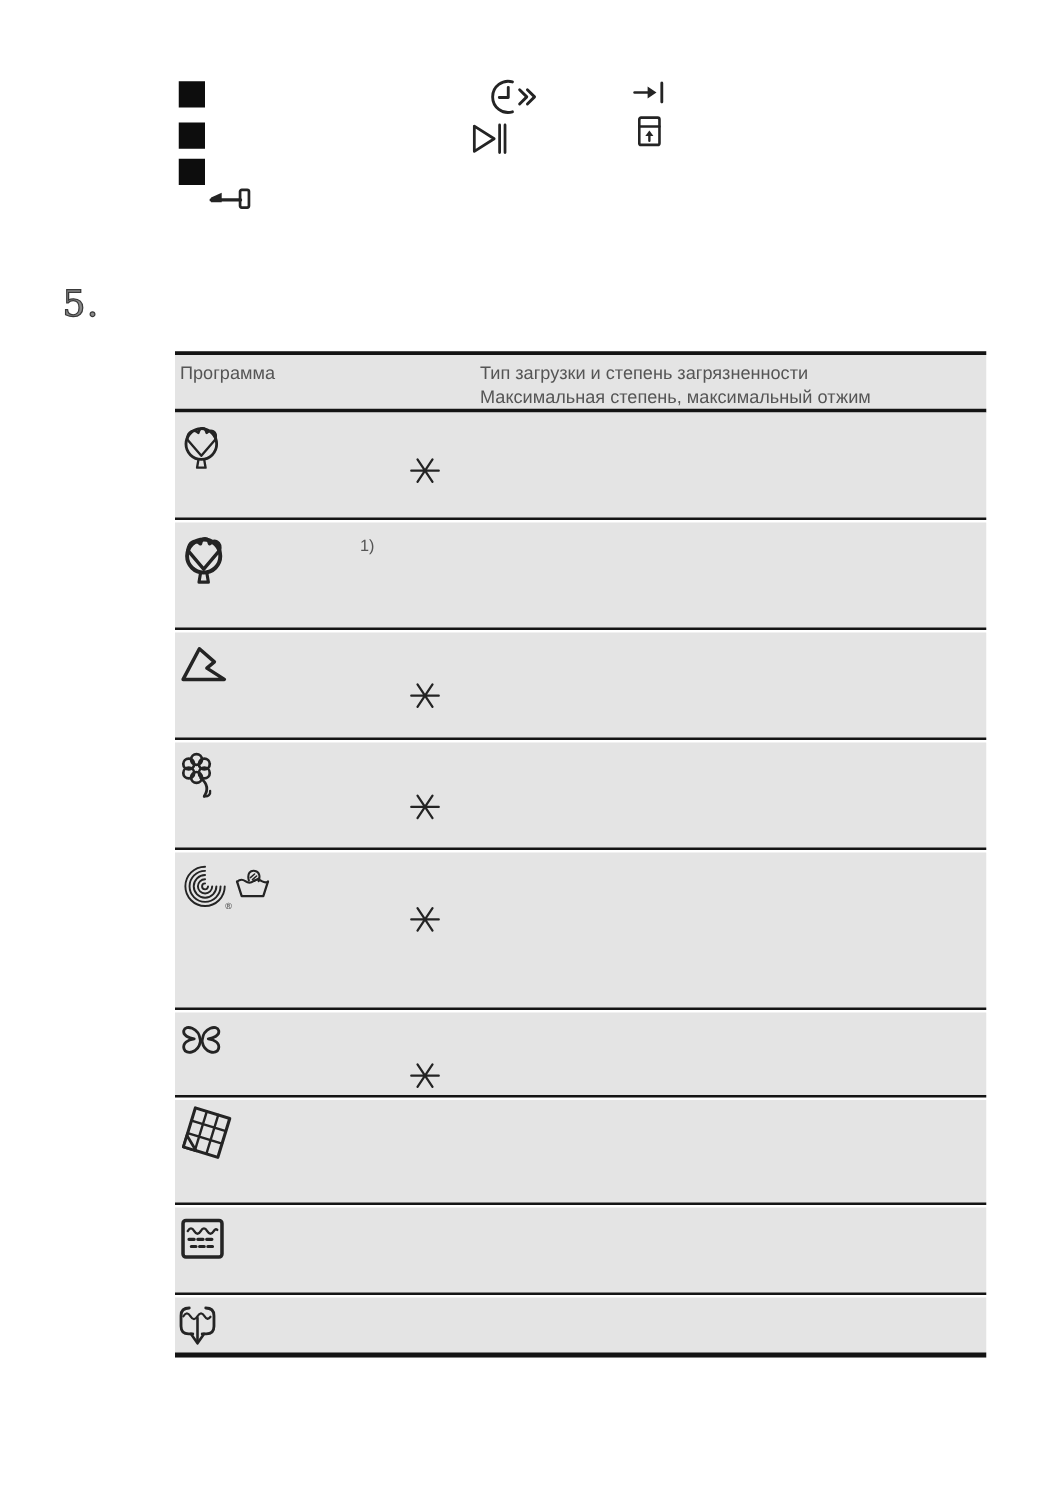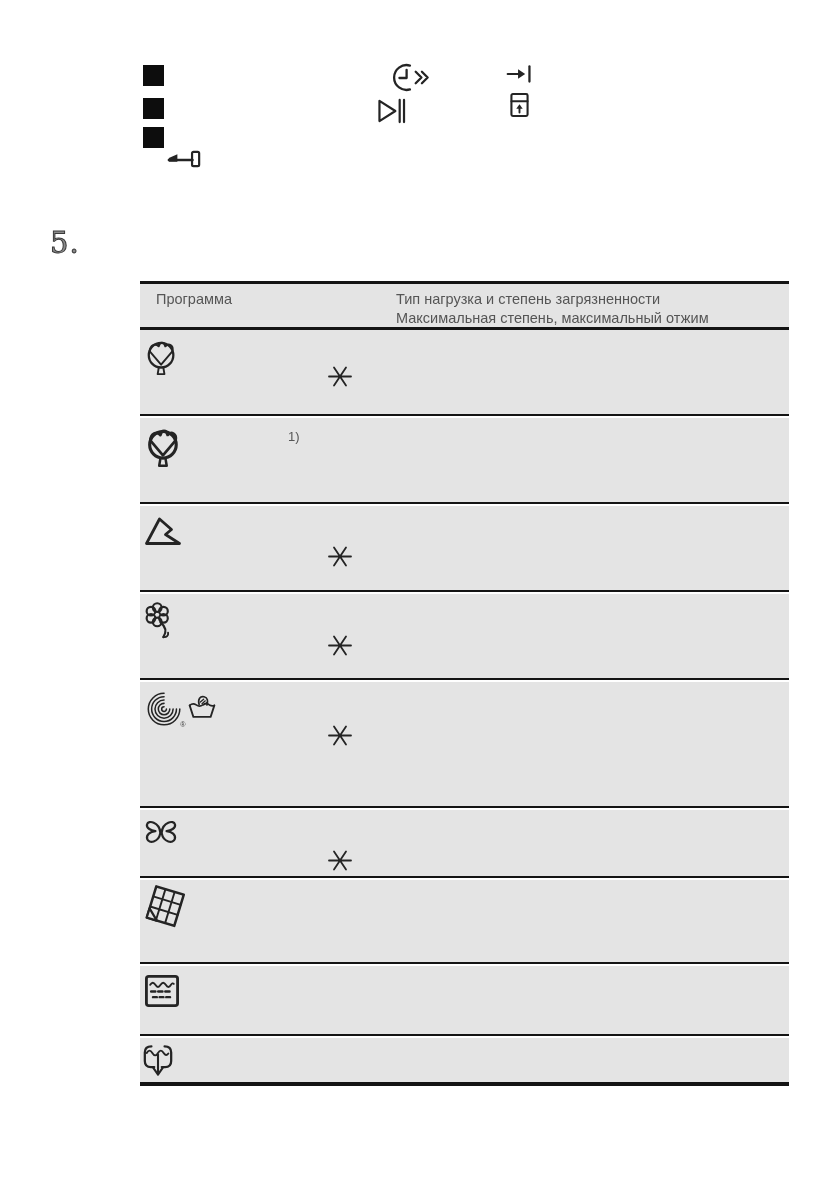--- a/index.html
+++ b/index.html
@@ -9,21 +9,21 @@
   .sq{width:21px;height:21px;background:#0d0d0d;}
   svg{display:block;}
   svg .st{fill:none;stroke:#242424;stroke-linecap:round;stroke-linejoin:round;}
   svg .fl{fill:#242424;stroke:none;}
   #section-num{font-family:"DejaVu Serif","Liberation Serif",serif;font-size:29px;
         color:#8a8a8a;-webkit-text-stroke:1px #3a3a3a;letter-spacing:1px;}
   #prog-table{position:absolute;left:140px;top:281px;width:649px;}
   #thead{display:flex;background:#e4e4e4;border-top:3px solid #141414;
         border-bottom:3px solid #141414;height:43px;}
   .hcol{padding-top:6px;font-size:14.5px;line-height:19px;color:#555;white-space:nowrap;}
-  .hcol1{width:240px;padding-left:16px;}
+  .hcol1{width:240px;padding-left:4px;}
   .hcol2{flex:1;}
   .trow{position:relative;background:#e4e4e4;border-bottom:2px solid #141414;margin-bottom:2px;}
   .trow.last{border-bottom:4px solid #141414;margin-bottom:0;}
   .picon{position:absolute;left:5px;top:8px;}
   .ast{position:absolute;left:188px;}
   .fnote{position:absolute;left:148px;top:11px;font-size:13px;color:#555;}
   .wreg{font-size:7.5px;fill:#3a3a3a;font-family:"Liberation Sans",sans-serif;}
 </style>
 </head>
 <body>
@@ -76,21 +76,21 @@
 
   <div id="section-num" class="abs" style="left:50px;top:226px;">5.</div>
 
   <div id="prog-table">
 
     <div id="thead">
       <div class="hcol hcol1">
         <div>Программа</div>
       </div>
       <div class="hcol hcol2">
-        <div>Тип нагрузка и степень загрязненности</div>
+        <div>Тип загрузки и степень загрязненности</div>
         <div>Максимальная степень, максимальный отжим</div>
       </div>
     </div>
 
     <div class="trow" style="height:84px;">
       <div class="picon">
         <svg width="34" height="42" viewBox="0 0 36 44">
           <circle class="st" cx="17" cy="18" r="13" stroke-width="2.4"></circle>
           <path class="st" d="M5,14 C5.5,7 11,5 14.5,8.5 C15.5,3.5 20.5,3.5 21.5,8.5 C25,5 30.5,7 29,14" stroke-width="2.2"></path>
           <path class="st" d="M5.5,14.5 L17,28 L28.5,14.5" stroke-width="2"></path>

